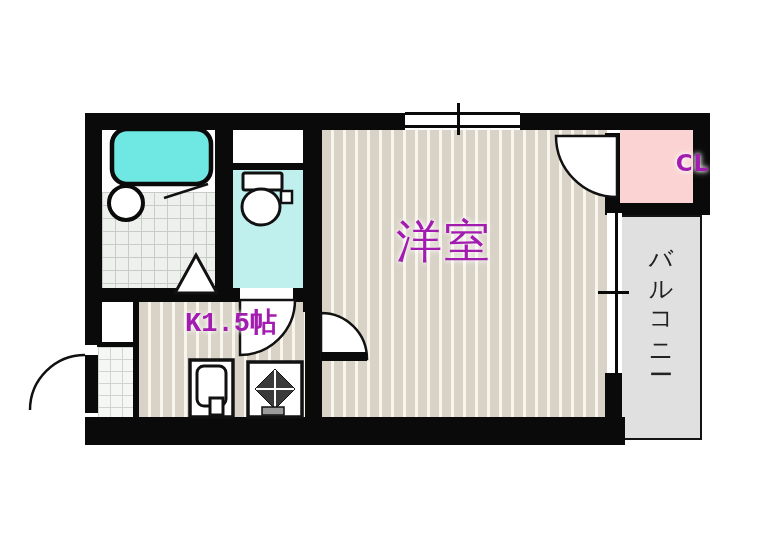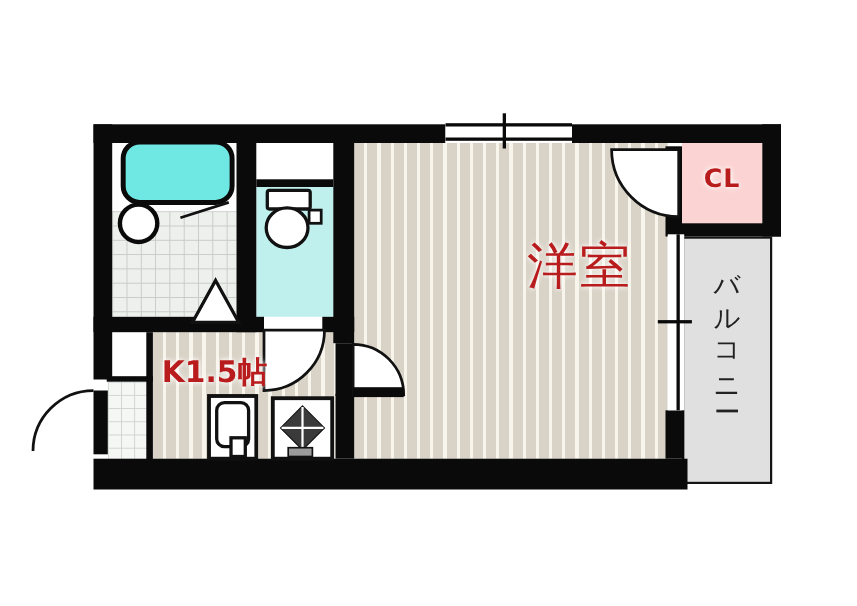--- a/index.html
+++ b/index.html
@@ -16,23 +16,23 @@
     background-image:linear-gradient(#c7ccc7 1px,transparent 1px),
                      linear-gradient(90deg,#c7ccc7 1px,transparent 1px);
     background-size:13px 13px;
   }
   .tile-genkan{
     background-color:#f5f7f5;
     background-image:linear-gradient(#cfd4cf 1px,transparent 1px),
                      linear-gradient(90deg,#cfd4cf 1px,transparent 1px);
     background-size:12px 12px;
   }
-  .label{position:absolute;color:#b91c1c;
-         text-shadow:0 0 4px rgba(255,255,255,.95),0 0 7px rgba(255,255,255,.8);}
-  .label-main{width:215px;text-align:right;font-size:46px;line-height:1.04;letter-spacing:2px;}
+  .label{position:absolute;color:#a21caf;
+         text-shadow:0 0 4px rgba(255,255,255,.95),0 0 7px rgba(255,255,255,.8);padding-left:36px;}
+  .label-main{width:215px;text-align:left;font-size:46px;line-height:1.04;letter-spacing:2px;}
   .label-kitchen{width:120px;text-align:center;font-size:27px;font-weight:bold;letter-spacing:0px;}
   .label-cl{width:73px;text-align:center;font-size:23px;font-weight:bold;letter-spacing:1px;}
   .balcony-label-box{display:flex;justify-content:center;align-items:flex-start;}
   .label-balcony{writing-mode:vertical-rl;text-orientation:mixed;font-size:24px;
                  letter-spacing:5px;color:#222;}
   svg{position:absolute;left:0;top:0;}
 </style>
 </head>
 <body>
 
@@ -108,21 +108,21 @@
 
   <div class="abs" style="left:607px;top:213px;width:15px;height:160px;background:#ffffff;">
     <div class="abs" style="left:8px;top:0;width:3px;height:160px;background:#0a0a0a;"></div>
   </div>
   <div class="abs" style="left:598px;top:291px;width:31px;height:3px;background:#0a0a0a;"></div>
 
   <div class="label label-main" style="left:360px;top:218px;">
     <span style="display:block;">洋室</span>
   </div>
 
-  <div class="label label-kitchen" style="left:135px;top:320px;">K1.5帖</div>
+  <div class="label label-kitchen" style="left:135px;top:304px;font-family:Liberation Mono, monospace;">K1.5帖</div>
 
   <div class="label label-cl" style="left:620px;top:150px;">CL</div>
 
   <div class="abs balcony-label-box" style="left:620px;top:232px;width:82px;height:200px;">
     <span class="label-balcony">バルコニー</span>
   </div>
 
 </div>
 
 </body></html>

